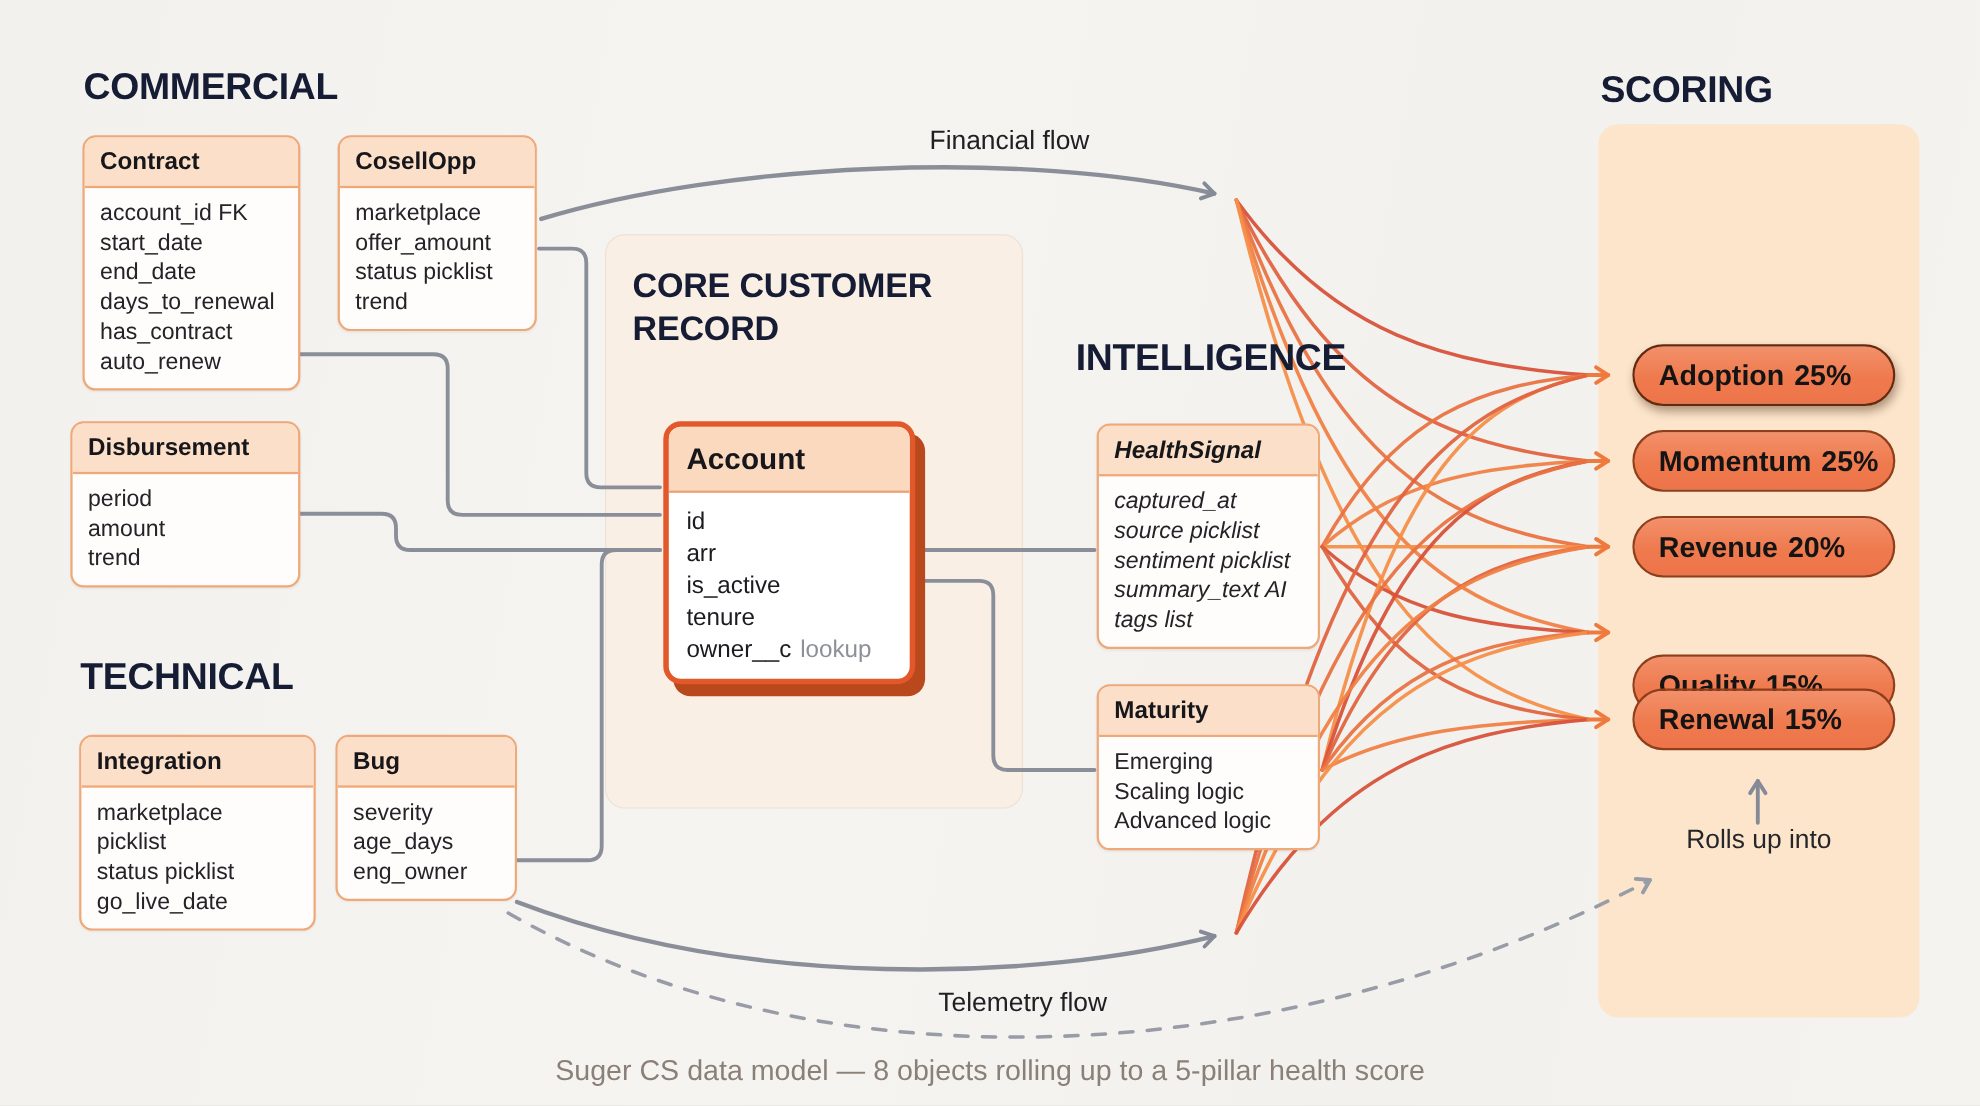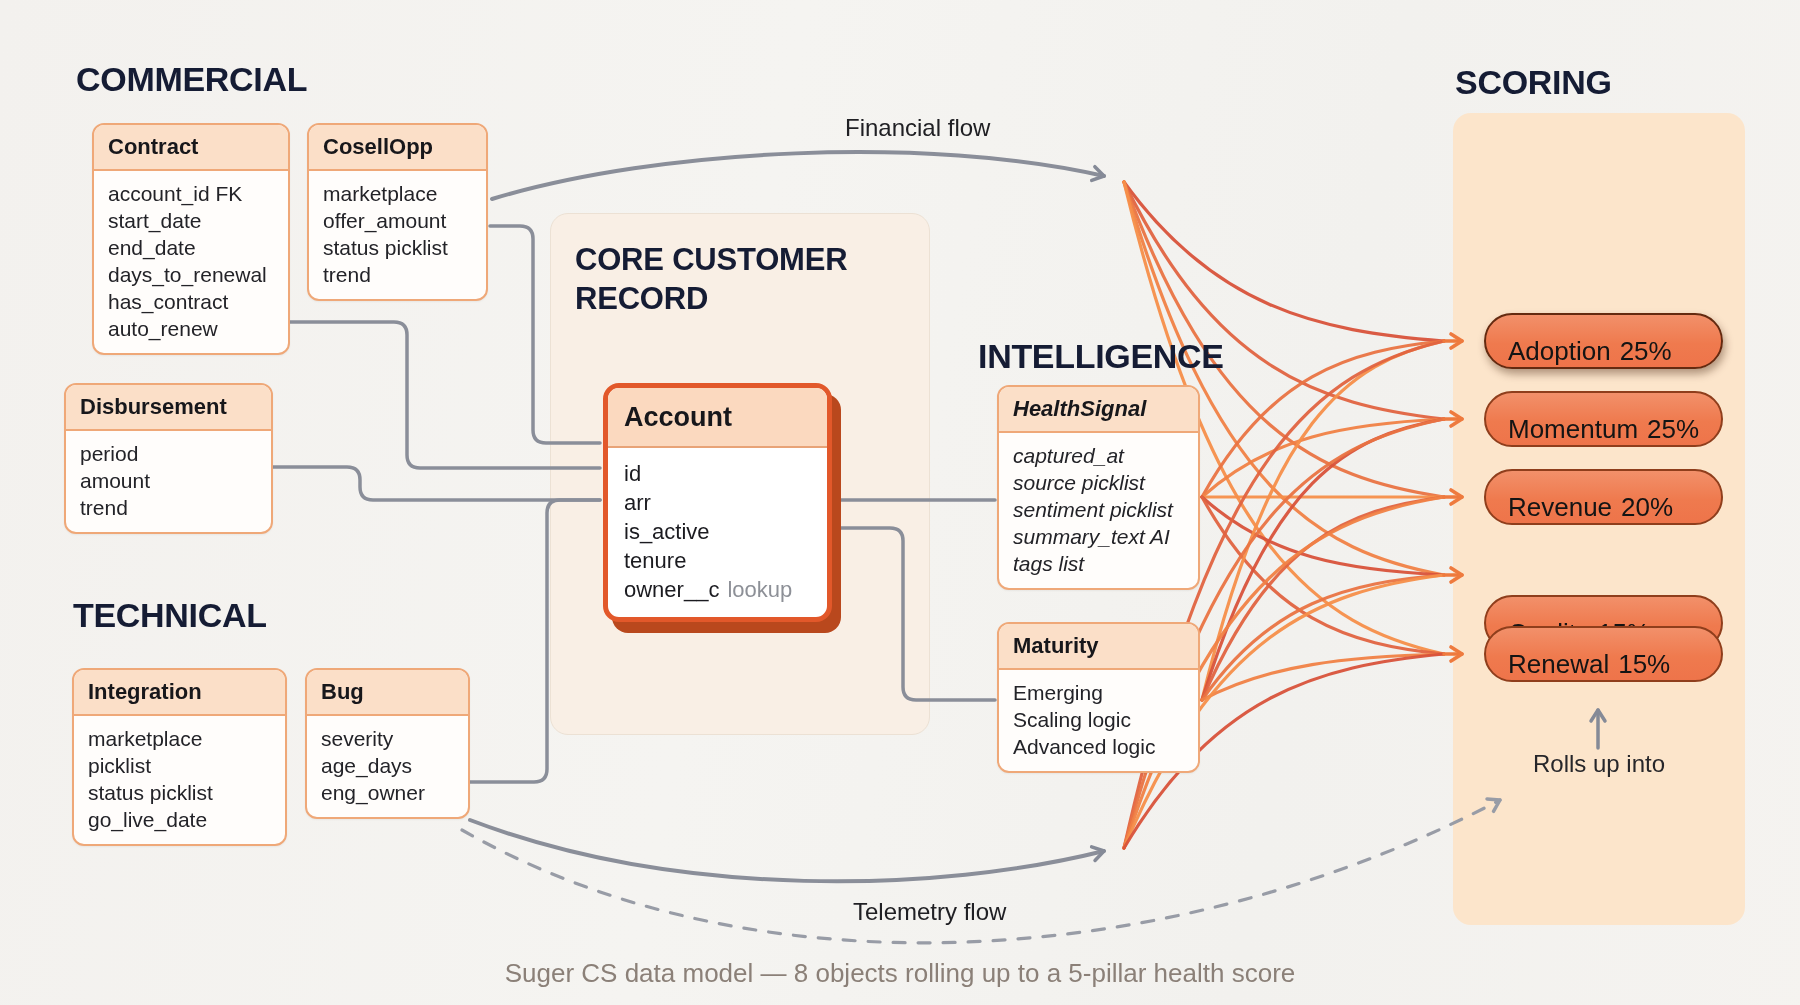--- a/index.html
+++ b/index.html
@@ -20,22 +20,22 @@
   .account{border:5px solid #e2582a;border-radius:16px;box-shadow:9px 11px 0 #b9481d;background:#fff;}
   .account .hd{background:#fbd9bf;border-bottom:2px solid #e8a377;padding:13px 16px;font-size:27px;line-height:32px;}
   .account .bd{padding:11px 16px 13px;font-size:22px;line-height:29px;color:#1b1b20;}
   .muted{color:#8d9097;margin-left:8px;}
   .core-title{position:absolute;left:575px;top:240px;z-index:2;font-size:31px;line-height:39px;font-weight:700;color:#151c34;letter-spacing:-.2px;}
   .scoring-title{position:absolute;left:1477px;top:141px;z-index:2;font-size:31px;line-height:37px;font-weight:700;color:#a63c10;letter-spacing:-.2px;}
   .pill{
     position:absolute;z-index:2;left:1484px;width:239px;height:56px;box-sizing:border-box;
     border:2.5px solid #8f3e1c;border-radius:30px;
     background:linear-gradient(180deg,#f2906a 0%,#ef7a4e 55%,#ee744a 100%);
-    display:flex;align-items:flex-end;padding-left:22px;
-    font-size:26px;font-weight:400;color:#141414;
+    display:flex;align-items:center;padding-left:22px;
+    font-size:26px;font-weight:700;color:#141414;
   }
   .pill-adoption{border-color:#642a10;box-shadow:2px 5px 9px rgba(60,25,5,.4);}
   .pill .weight{margin-left:9px;}
   .flow-label{position:absolute;z-index:2;font-size:24px;color:#202024;}
   #rolls-up{position:absolute;z-index:2;left:1453px;top:750px;width:292px;text-align:center;font-size:24px;color:#26262a;}
   #caption{position:absolute;z-index:2;left:0;top:958px;width:1800px;text-align:center;font-size:26px;color:#8b8078;}
 </style>
 </head>
 <body>
 
@@ -95,29 +95,29 @@
         <path d="M1444,341 L1462,341" fill="none" stroke="#ee7a3e" stroke-width="3.6" stroke-linecap="round" marker-end="url(#ao)"></path>
         <path d="M1444,419 L1462,419" fill="none" stroke="#ee7a3e" stroke-width="3.6" stroke-linecap="round" marker-end="url(#ao)"></path>
         <path d="M1444,497 L1462,497" fill="none" stroke="#ee7a3e" stroke-width="3.6" stroke-linecap="round" marker-end="url(#ao)"></path>
         <path d="M1444,575 L1462,575" fill="none" stroke="#ee7a3e" stroke-width="3.6" stroke-linecap="round" marker-end="url(#ao)"></path>
         <path d="M1444,654 L1462,654" fill="none" stroke="#ee7a3e" stroke-width="3.6" stroke-linecap="round" marker-end="url(#ao)"></path>
       </g>
   </svg>
 
   <div class="h1" style="left:76px;top:60px;">COMMERCIAL</div>
   <div class="h1" style="left:73px;top:596px;">TECHNICAL</div>
-  <div class="h1" style="left:978px;top:337px;">INTELLIGENCE</div>
+  <div class="h1" style="left:978px;top:306px;">INTELLIGENCE</div>
   <div class="h1" style="left:1455px;top:63px;">SCORING</div>
 
   <div class="core-title">
     <div>CORE CUSTOMER</div>
     <div>RECORD</div>
   </div>
 
-  <div class="entity" style="left:75px;top:123px;width:198px;margin-left:17px;">
+  <div class="entity" style="left:75px;top:123px;width:198px;">
     <div class="hd">Contract</div>
     <div class="bd">
       <div>account_id FK</div>
       <div>start_date</div>
       <div>end_date</div>
       <div>days_to_renewal</div>
       <div>has_contract</div>
       <div>auto_renew</div>
     </div>
   </div>

